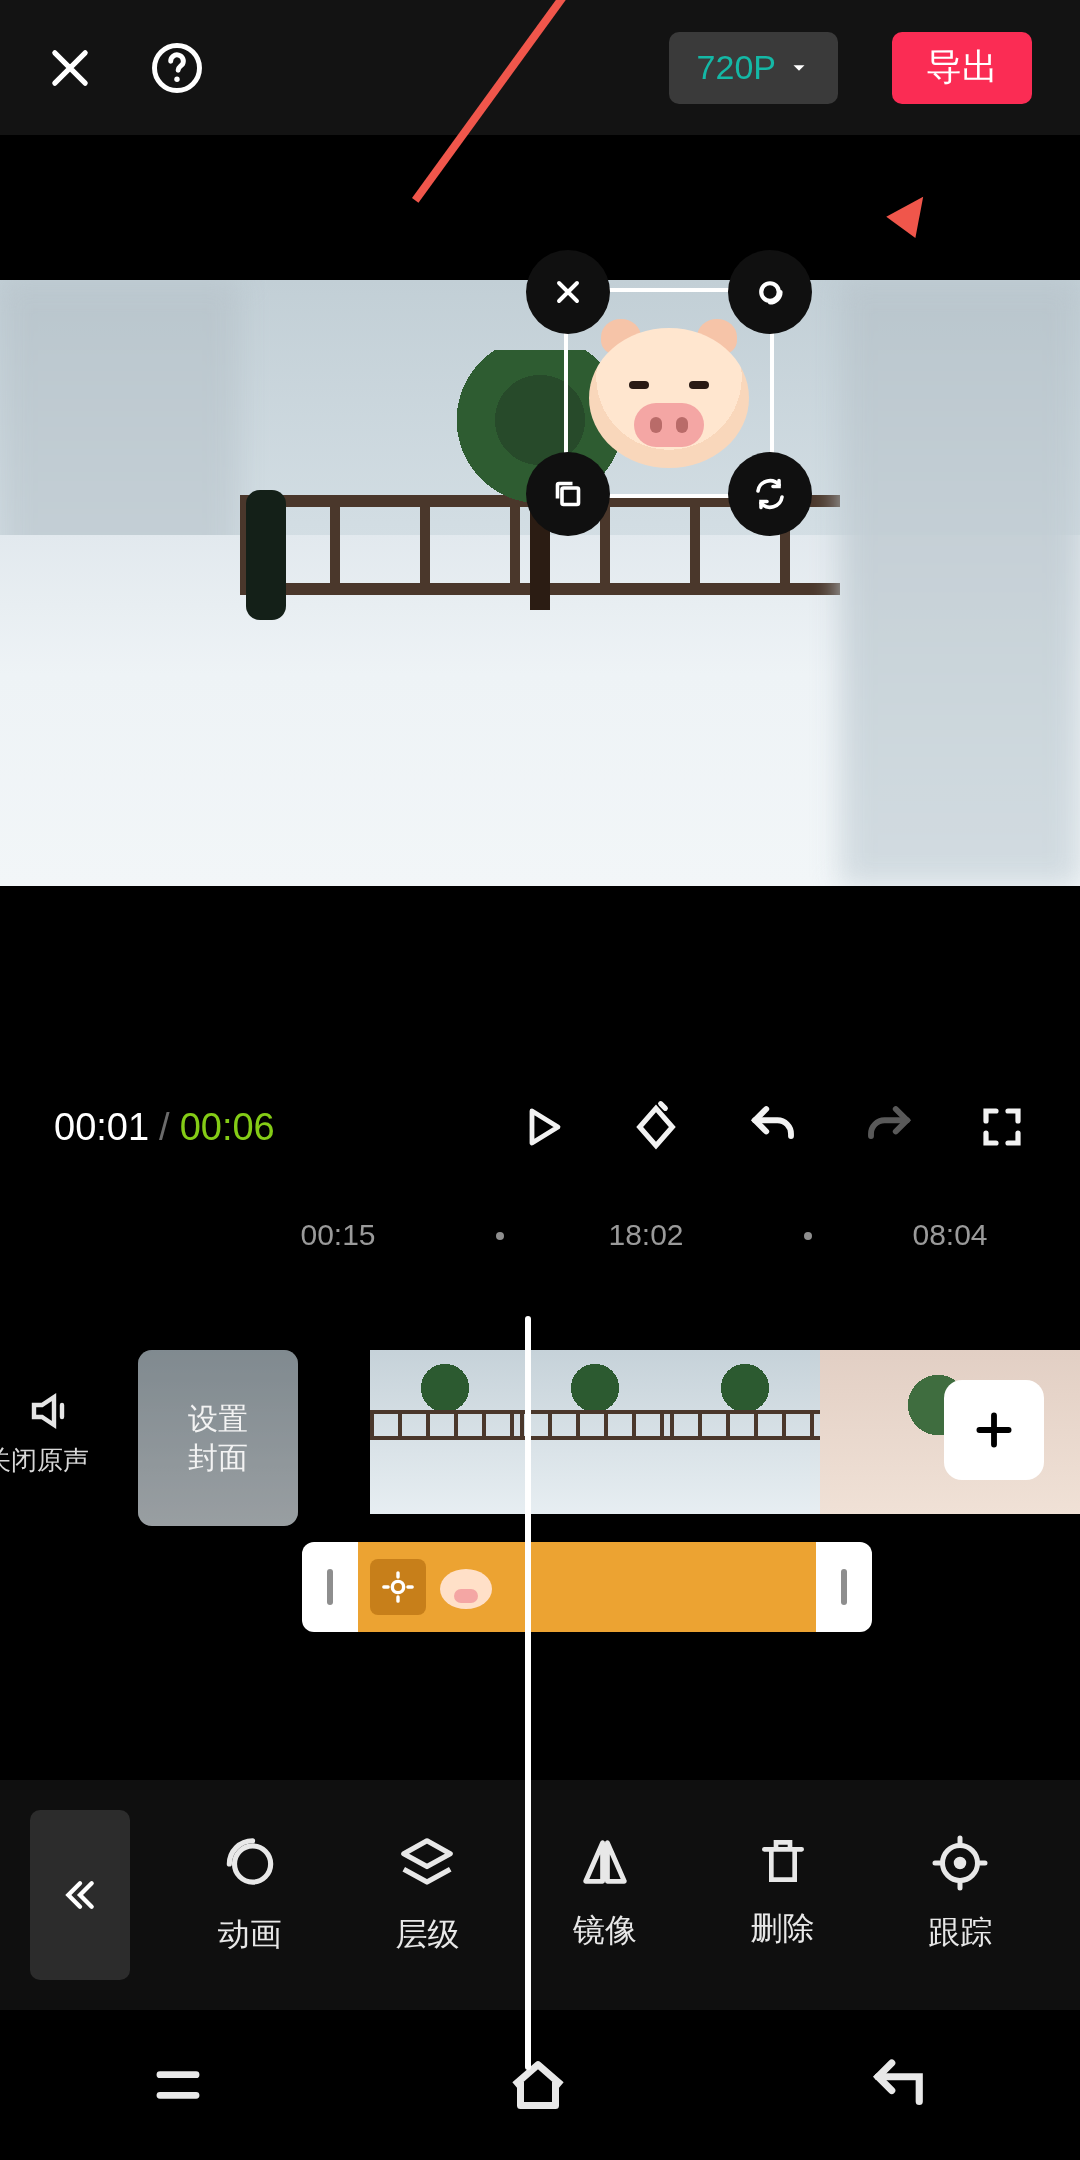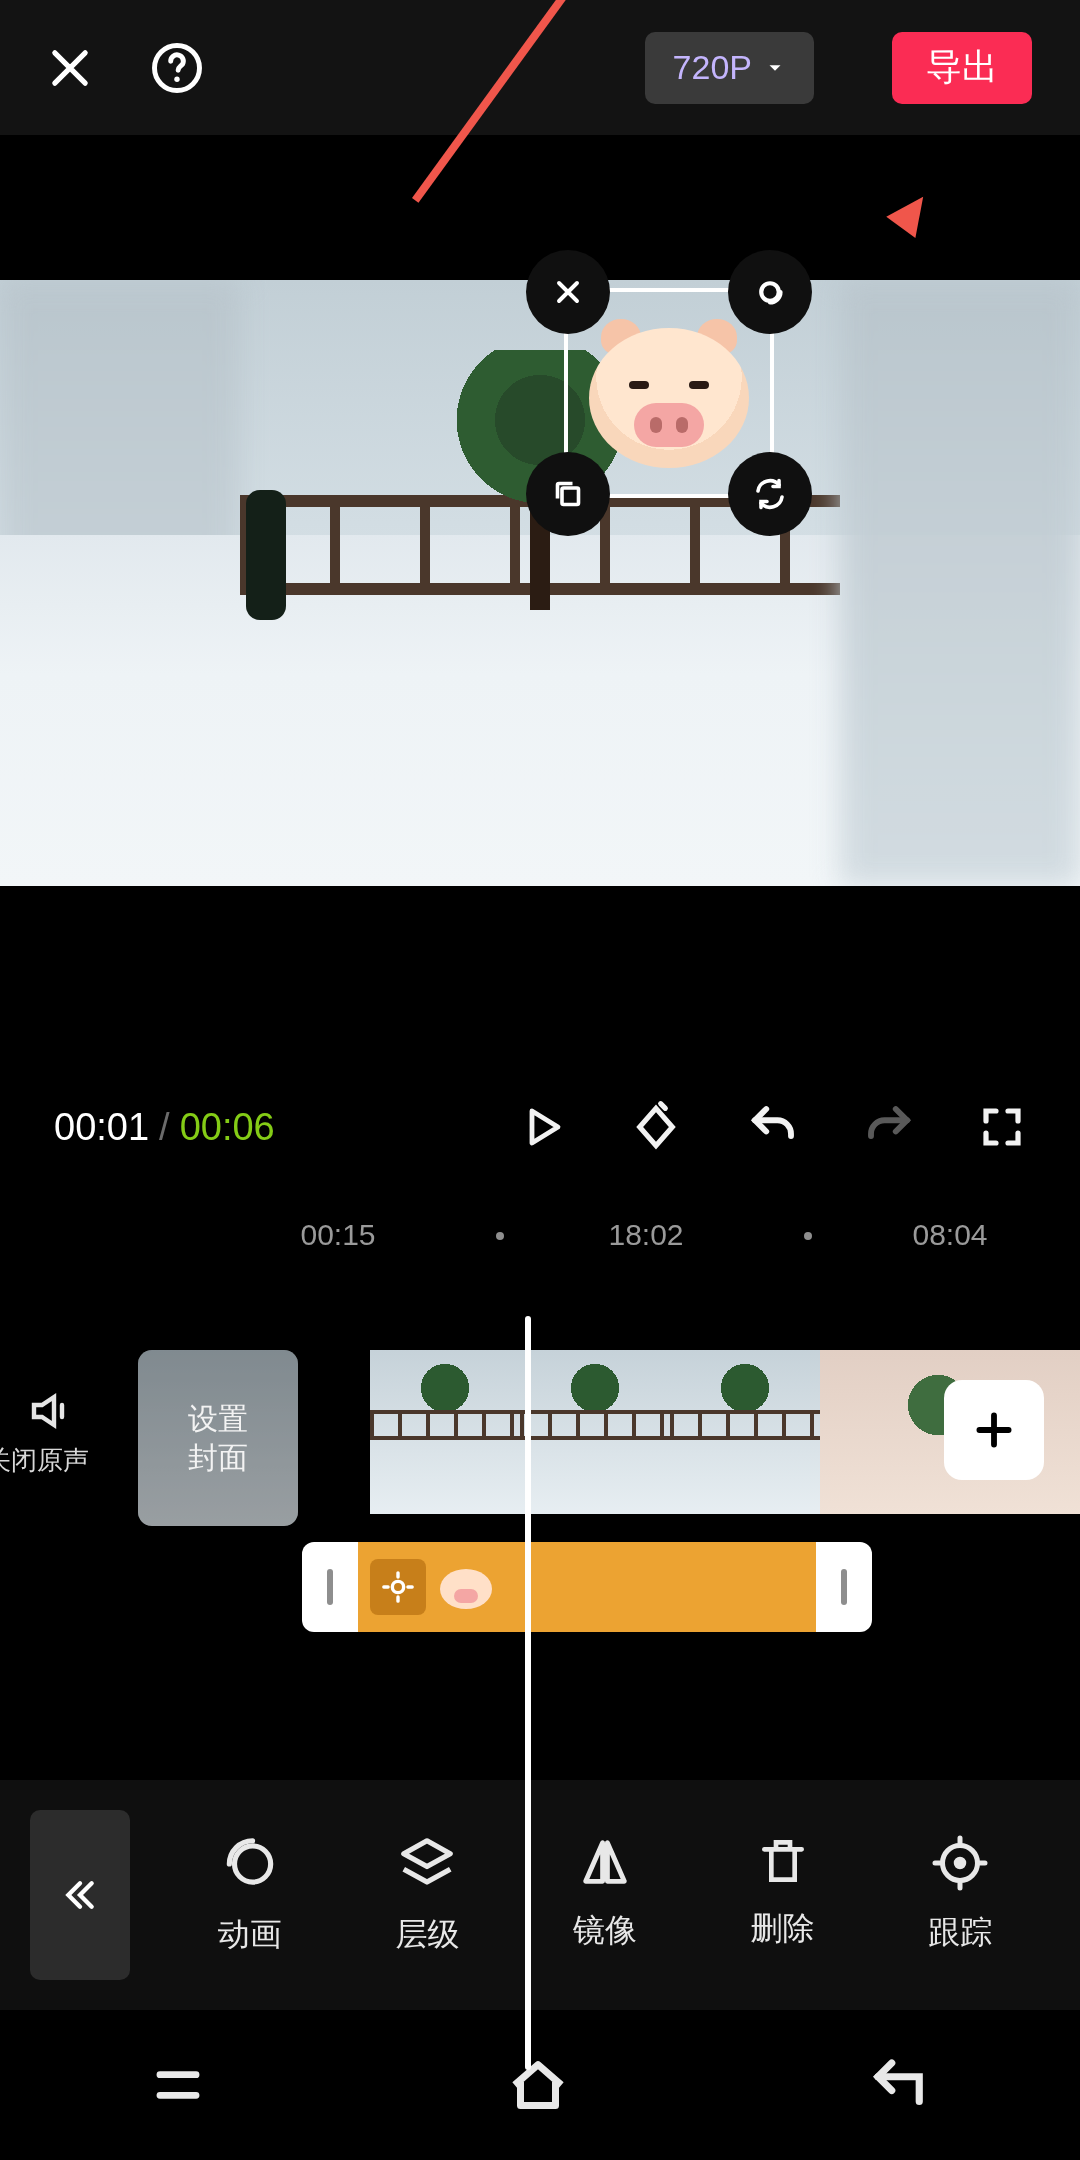--- a/index.html
+++ b/index.html
@@ -26,35 +26,34 @@
 .topbar .spacer { flex: 1; }
 .icon-btn { display: inline-flex; align-items: center; justify-content: center; cursor: pointer; }
 .res-btn {
   background: #3a3a3a;
   border-radius: 10px;
   height: 72px;
   padding: 0 28px;
   display: flex;
   align-items: center;
   gap: 12px;
-  color: #c4b5fd;
+  color: #14b8a6;
   font-size: 34px;
   font-weight: 500;
 }
 .export-btn {
   background: #fb2c54;
   border-radius: 10px;
   height: 72px;
   padding: 0 34px;
   display: flex;
   align-items: center;
   color: #fff;
   font-size: 36px;
   font-weight: 500;
-  margin-left: 24px;
 }
 
 
 .preview-strip {
   position: relative;
   margin-top: 145px;
   width: 100%;
   height: 606px;
   background: linear-gradient(180deg, #c2cfd6 0, #d2dde3 40%, #e6edf1 100%);
   overflow: hidden;

